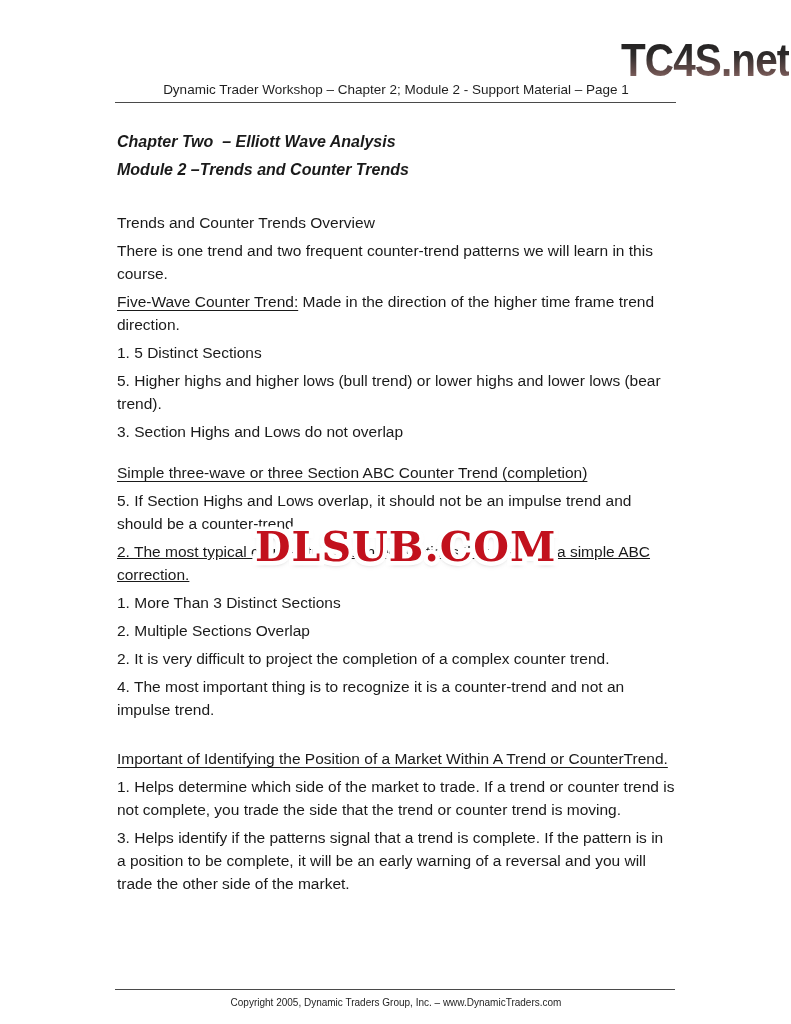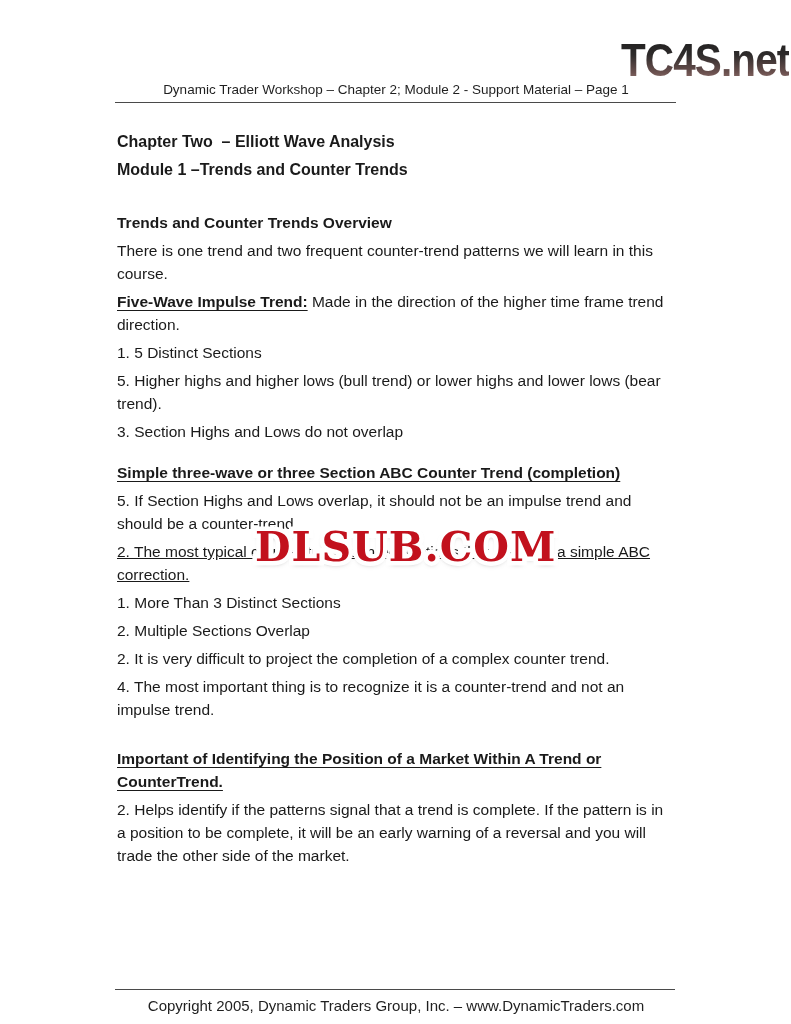--- a/index.html
+++ b/index.html
@@ -24,23 +24,23 @@
     position:absolute;top:46px;left:117px;width:558px;
     font-size:13.5px;color:#1f1f1f;text-align:center;white-space:nowrap;
   }
   .header-rule{
     position:absolute;top:66px;left:115px;width:561px;height:0;
     border-top:1.5px solid #4a4a4a;
   }
   
   .content{position:absolute;left:117px;top:94px;width:558px;font-size:15.5px;}
   .content p{margin:0 0 5px 0;line-height:23px;}
-  .b{font-weight:bold;}
+  .b{font-weight:normal;}
   .u{text-decoration:underline;text-underline-offset:3px;}
-  .doc-title{font-size:16px;font-weight:bold;white-space:pre-wrap;}
+  .doc-title{font-size:16px;font-weight:bold;white-space:pre-wrap;font-style:italic;}
   .mt-module{margin-top:1px;}
   .mt-section-lg{margin-top:30px !important;}
   .mt-section-md{margin-top:18px !important;}
   .mt-section-xl{margin-top:26px !important;}
   
   .wm-anchor{position:relative;text-decoration:underline;}
   .watermark{
     position:absolute;left:138px;top:-17px;width:296px;height:48px;
     font-family:"DejaVu Serif","Liberation Serif",serif;font-weight:bold;
     font-size:41px;line-height:48px;letter-spacing:1px;text-align:center;white-space:nowrap;
@@ -51,21 +51,21 @@
     text-shadow:0 3px 5px rgba(90,90,90,0.55),2px 0 3px rgba(120,120,120,0.4),-2px 2px 3px rgba(120,120,120,0.4);
   }
   .wm-fill{color:#c2111d;}
   
   .footer-rule{
     position:absolute;top:953px;left:115px;width:560px;height:0;
     border-top:1.5px solid #4a4a4a;
   }
   .copyright{
     position:absolute;top:961px;left:117px;width:558px;text-align:center;
-    font-size:15px;color:#1f1f1f;white-space:nowrap;
+    font-size:10px;color:#1f1f1f;white-space:nowrap;
   }
   .tx-logo{
     position:absolute;right:8px;bottom:2px;height:42px;
     font-size:32px;font-weight:bold;line-height:42px;letter-spacing:0.5px;white-space:nowrap;
   }
   .tx-layer{position:absolute;right:0;top:0;}
   .tx-edge{
     -webkit-text-stroke:7px #652730;color:#652730;
     text-shadow:0 2px 3px rgba(60,20,25,0.45);
   }
@@ -84,44 +84,45 @@
 <div class="page">
 
   <div class="tc4s">TC4S.net</div>
 
   <div class="header-title">Dynamic Trader Workshop – Chapter 2; Module 2 - Support Material – Page 1</div>
   <div class="header-rule"></div>
 
   <div class="content">
 
     <p class="doc-title">Chapter Two  – Elliott Wave Analysis</p>
-    <p class="doc-title mt-module">Module 1 –Trends and Counter Trends</p>
+    <p class="doc-title mt-module">Module 2 –Trends and Counter Trends</p>
 
     <p class="b mt-section-lg">Trends and Counter Trends Overview</p>
     <p>There is one trend and two frequent counter-trend patterns we will learn in this course.</p>
 
-    <p><span class="b u">Five-Wave Impulse Trend:</span><span> Made in the direction of the higher time frame trend direction.</span></p>
+    <p><span class="b u">Five-Wave Counter Trend:</span><span> Made in the direction of the higher time frame trend direction.</span></p>
     <p>1. 5 Distinct Sections</p>
     <p>5. Higher highs and higher lows (bull trend) or lower highs and lower lows (bear trend).</p>
     <p>3. Section Highs and Lows do not overlap</p>
 
     <p class="b u mt-section-md">Simple three-wave or three Section ABC Counter Trend (completion)</p>
     <p>5. If Section Highs and Lows overlap, it should not be an impulse trend and should be a counter-trend.</p>
     <p class="wm-anchor"><span>2. The most typical c</span><span>ounter trend is three sections that ma</span><span>ke up a simple ABC correction.</span><span class="watermark">
           <span class="wm-layer wm-stroke">DLSUB.COM</span>
           <span class="wm-layer wm-fill">DLSUB.COM</span>
         </span></p>
 
     <p>1. More Than 3 Distinct Sections</p>
     <p>2. Multiple Sections Overlap</p>
     <p>2. It is very difficult to project the completion of a complex counter trend.</p>
     <p>4. The most important thing is to recognize it is a counter-trend and not an impulse trend.</p>
 
     <p class="b u mt-section-xl">Important of Identifying the Position of a Market Within A Trend or CounterTrend.</p>
-    <p>2. Helps identify if the patterns signal that a trend is complete. If the pattern is in a position to be complete, it will be an early warning of a reversal and you will trade the other side of the market.</p>
+    <p>1. Helps determine which side of the market to trade. If a trend or counter trend is not complete, you trade the side that the trend or counter trend is moving.</p>
+    <p>3. Helps identify if the patterns signal that a trend is complete. If the pattern is in a position to be complete, it will be an early warning of a reversal and you will trade the other side of the market.</p>
 
   </div>
 
   <div class="footer-rule"></div>
   <div class="copyright">Copyright 2005, Dynamic Traders Group, Inc. – www.DynamicTraders.com</div>
 
 
 </div>
 
 </body></html>

